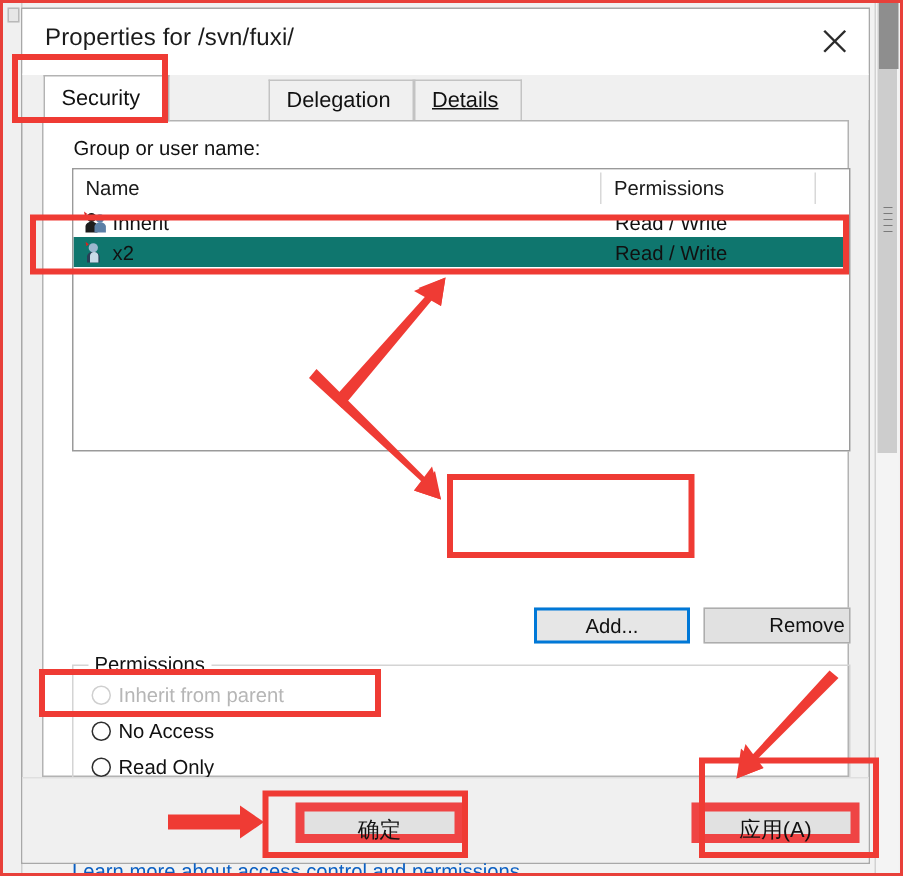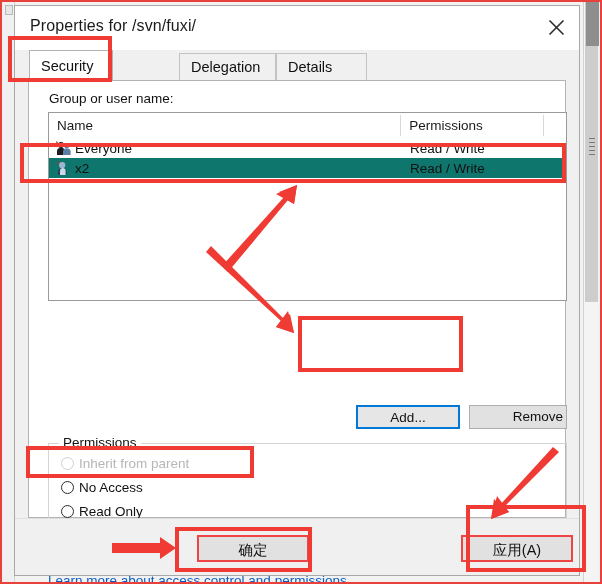--- a/index.html
+++ b/index.html
@@ -345,21 +345,21 @@
     border-top: 1px solid #dfdfdf;
   }
   .btn-bottom {
     position: absolute;
     top: 16px;
     width: 112px;
     height: 27px;
     line-height: 25px;
     font-size: 14.5px;
     background: #e1e1e1;
-    border: 2px solid #ef4444;
+    border: 6px solid #ef4444;
     color: #111;
     box-sizing: border-box;
     text-align: center;
     cursor: pointer;
   }
   .btn-ok     { left: 182px; }
   .btn-cancel { left: 314px; }
   .btn-apply  { left: 446px; }
 
   
@@ -418,21 +418,21 @@
     <div class="tabstrip">
       <div class="tab active" style="left:14px;width:84px;">
         <span>Security</span>
       </div>
       <div class="tab" style="left:98px;width:66px;margin-top:48px;">
         <span>Hooks</span>
       </div>
       <div class="tab" style="left:164px;width:97px;">
         <span>Delegation</span>
       </div>
-      <div class="tab" style="left:261px;width:91px;">
+      <div class="tab" style="left:261px;width:72px;text-decoration:underline;">
         <span>Details</span>
       </div>
     </div>
 
     <div class="tabpage">
 
       <div class="group-label">Group or user name:</div>
 
       <div class="listview">
         <div class="list-header">
@@ -445,21 +445,21 @@
           <div class="list-cell-name">
             <span class="user-icon">
               <svg width="18" height="16" viewBox="0 0 18 16">
                 <path d="M2 11c0-2 2-3.2 4-3.2S10 9 10 11v4H2z" fill="#1c1c1c"></path>
                 <circle cx="6" cy="5" r="3" fill="#1c1c1c"></circle>
                 <path d="M8 11.2c0-1.8 1.9-3 3.8-3S15.6 9.4 15.6 11.2V15H8z" fill="#5b7fa6"></path>
                 <circle cx="11.6" cy="5.6" r="2.7" fill="#5b7fa6"></circle>
                 <path d="M1 1l2.2 1.6L1.6 3.8z" fill="#d8221f"></path>
               </svg>
             </span>
-            <span>Everyone</span>
+            <span>Inherit</span>
           </div>
           <div class="list-cell-perm">Read / Write</div>
         </div>
 
         <div class="list-row selected">
           <div class="list-cell-name">
             <span class="user-icon">
               <svg width="18" height="16" viewBox="0 0 18 16">
                 <path d="M3 11.2c0-2 2-3.3 4.2-3.3s4.2 1.3 4.2 3.3V15H3z" fill="#2a3d55"></path>
                 <circle cx="7.2" cy="5.2" r="3.1" fill="#9cb7cf"></circle>

